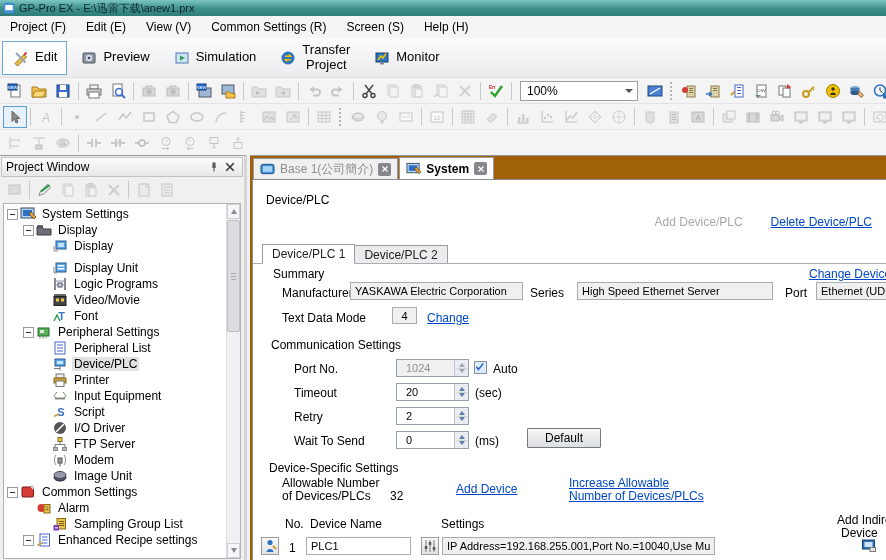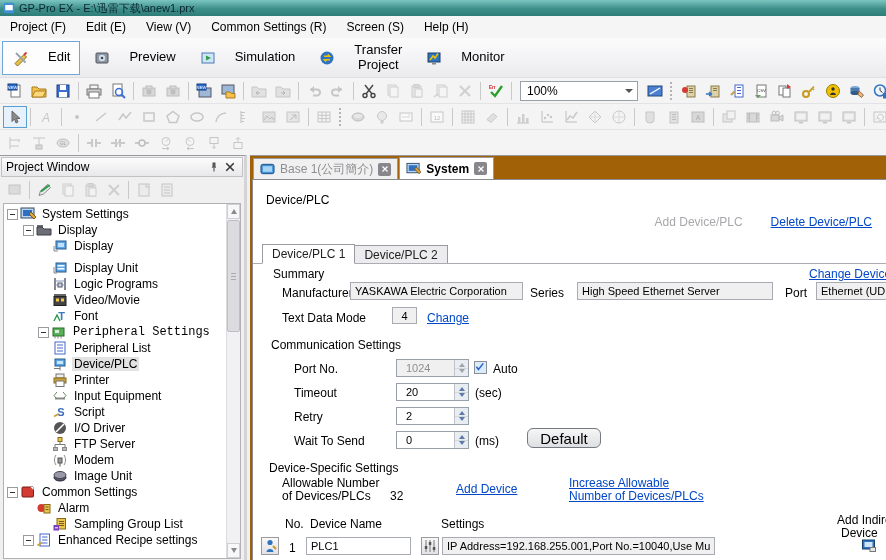--- a/index.html
+++ b/index.html
@@ -5,21 +5,21 @@
 *{margin:0;padding:0;box-sizing:border-box}
 html,body{width:886px;height:560px;overflow:hidden}
 #app{position:relative;width:886px;height:560px;overflow:hidden;background:#f0f0f0;font-family:"Liberation Sans",sans-serif;font-size:12px;color:#000}
 svg{display:block}
 .titlebar{position:absolute;top:0;left:0;right:0;height:16px;background:linear-gradient(180deg,#7cc6c1,#3d8e8a 55%,#2f7d79);display:flex;align-items:center;gap:4px;padding:0 3px;font-size:11px;color:#0b2830;white-space:nowrap}
 .appicon{width:12px;height:12px;flex:none}
 .appicon svg{width:12px;height:12px}
 .menubar{position:absolute;top:16px;left:0;right:0;height:22px;background:#f5f5f5;display:flex;align-items:stretch}
 .menu-item{display:flex;align-items:center;padding:0 10px;cursor:default}
 .modebar{position:absolute;top:38px;left:0;right:0;height:40px;background:linear-gradient(#fcfcfd,#ebebee);display:flex;align-items:center;padding-left:2px;gap:3px;border-bottom:1px solid #e0e0e3}
-.mode-btn{display:flex;align-items:center;gap:18px;padding:2px 9px;height:34px;border:1px solid transparent;font-size:13px;white-space:pre-line;line-height:1.12;text-align:center}
+.mode-btn{display:flex;align-items:center;gap:5px;padding:2px 9px;height:34px;border:1px solid transparent;font-size:13px;white-space:pre-line;line-height:1.12;text-align:center}
 .mode-btn.active{border-color:#6fa7d8;background:#fdfdfe}
 .micon{width:18px;height:18px;flex:none;display:flex;align-items:center;justify-content:center}
 .tbrow{position:absolute;left:0;right:0;display:flex;align-items:center;background:#f4f4f5;padding-left:3px}
 #tb1{top:78px;height:26px;border-bottom:1px solid #e3e3e6}
 #tb2{top:104px;height:26px;border-bottom:1px solid #e3e3e6}
 #tb3{top:130px;height:25px}
 .grp{display:flex;align-items:center}
 .tbi{width:24px;height:22px;display:flex;align-items:center;justify-content:center;flex:none;border:1px solid transparent}
 .tbi.gray{filter:grayscale(1);opacity:.5}
 .tbi.on{border-color:#5a9fd4;background:#e7f1fb}
@@ -72,21 +72,21 @@
 .spin .sbx span{flex:1;display:flex;align-items:center;justify-content:center;background:#e9edf2;border-bottom:1px solid #d3d8de}
 .spin .sbx span:last-child{border-bottom:none}
 .tri-u{width:0;height:0;border:3px solid transparent;border-bottom:4px solid #5a7aa8}
 .tri-d{width:0;height:0;border:3px solid transparent;border-top:4px solid #5a7aa8}
 .spin.dis2{background:#f0f0f0}
 .spin.dis2 .sval{color:#8e8e92}
 .spin.dis2 .tri-u{border-bottom-color:#a0a4aa}
 .spin.dis2 .tri-d{border-top-color:#a0a4aa}
 .cb{width:13px;height:13px;border:1px solid #8a9098;background:#dcebfa;display:flex;align-items:center;justify-content:center}
 .cb svg{width:11px;height:11px}
-.btn{position:absolute;border:1px solid #757a80;background:linear-gradient(#f6f6f6,#dddfe2);border-radius:6px;display:flex;align-items:center;justify-content:center;font-size:15px}
+.btn{position:absolute;border:1px solid #757a80;background:linear-gradient(#f6f6f6,#dddfe2);border-radius:1px;display:flex;align-items:center;justify-content:center;font-size:12px}
 .ibtn{position:absolute;width:18px;height:18px;border:1px solid #9a9aa0;background:linear-gradient(#f8f8f8,#e2e2e6);display:flex;align-items:center;justify-content:center}
 .lbl{white-space:nowrap}
 </style>
 </head>
 <body>
 
 <div id="app">
 
   <div class="titlebar">
     <span class="appicon">
@@ -793,21 +793,21 @@
             <span class="expander" style="visibility: hidden;"></span>
             <span class="ticon">
               <svg viewBox="0 0 16 16" width="16" height="16">
                 <text x="9.5" y="12" font-size="11" font-weight="bold" fill="#3a7abf" text-anchor="middle">T</text>
                 <path d="M2 13 l3-6 3 6" fill="none" stroke="#2a9a4a" stroke-width="1.4"></path>
               </svg>
             </span>
             <span class="tlabel">Font</span>
           </div>
 
-          <div class="tree-row" style="padding-left: 34px; font-family: Liberation Mono, monospace;">
+          <div class="tree-row" style="padding-left: 19px;">
             <span class="expander"></span>
             <span class="ticon">
               <svg viewBox="0 0 16 16" width="16" height="16">
                 <rect x="2" y="4" width="11" height="8" fill="#58b058" stroke="#2a6a2a"></rect>
                 <path d="M4 12 v2.5 M7 12 v2.5 M10 12 v2.5" stroke="#888"></path>
                 <rect x="4" y="6" width="4" height="3" fill="#dfeadf"></rect>
               </svg>
             </span>
             <span class="tlabel">Peripheral Settings</span>
           </div>

